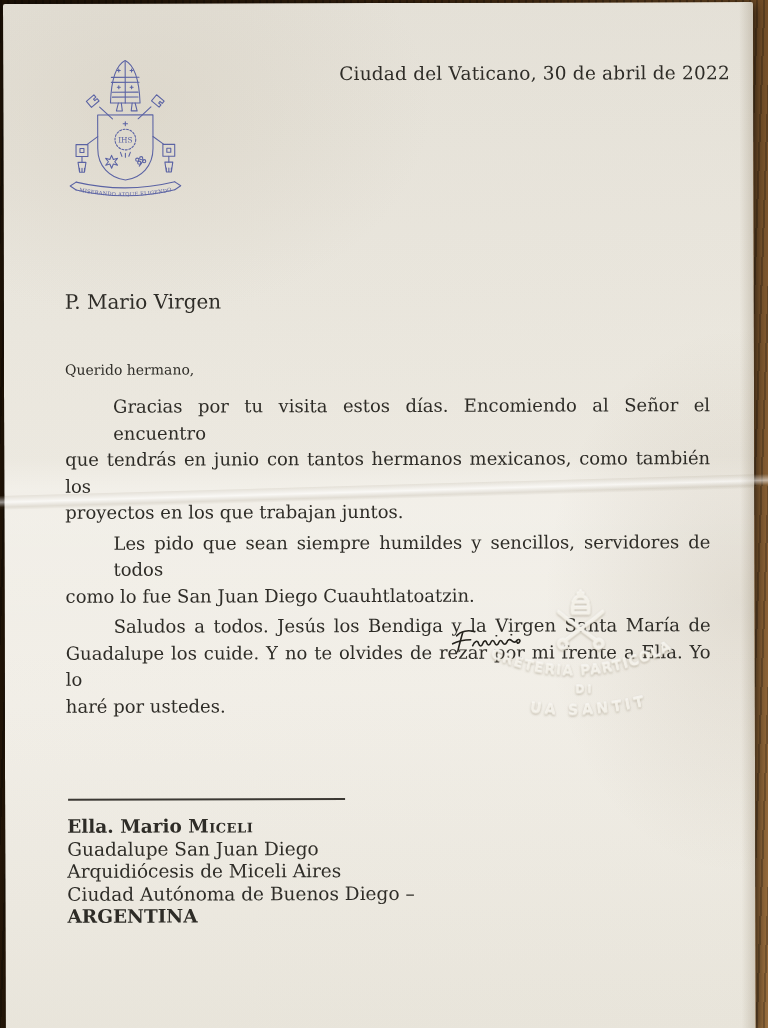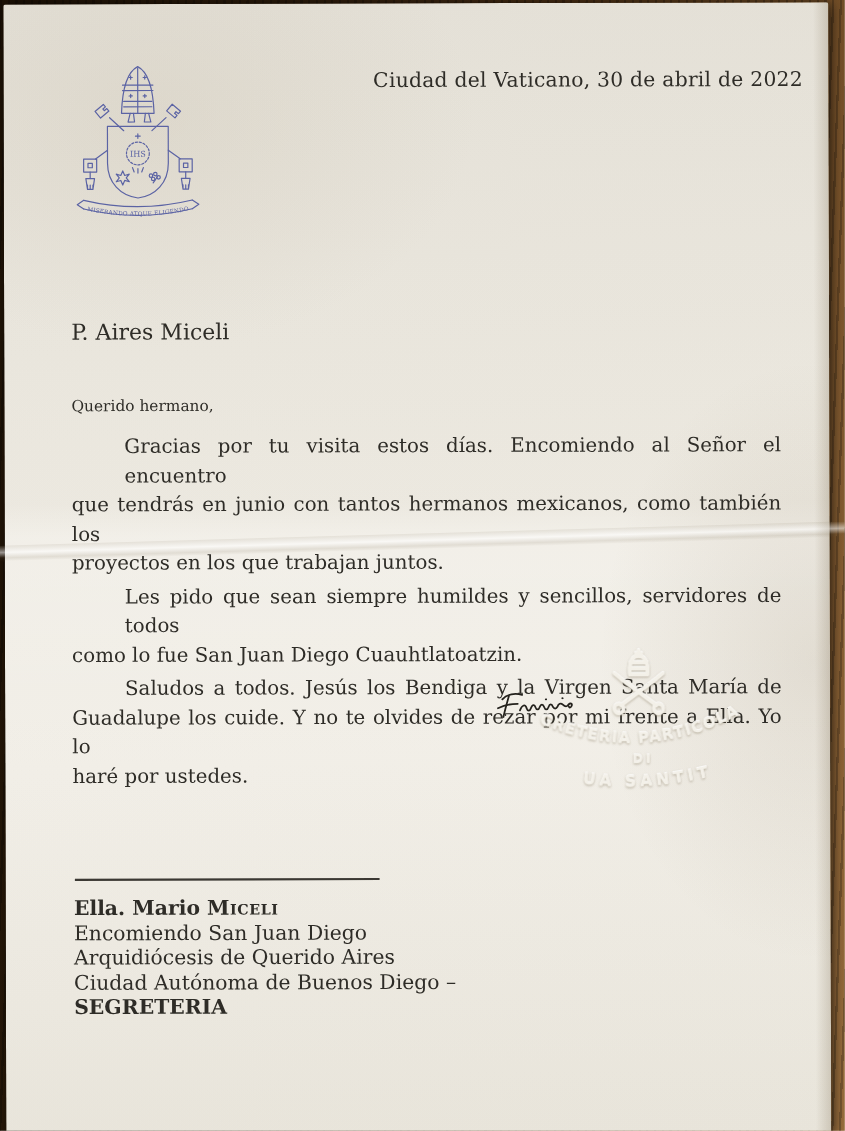--- a/index.html
+++ b/index.html
@@ -106,21 +106,21 @@
     <defs>
         <path id="mottoArc" d="M14,138.5 Q66,150 118,138.5"></path>
       </defs>
     <text font-size="5.3" letter-spacing="0.2">
       <textPath href="#mottoArc" startOffset="50%" text-anchor="middle">MISERANDO ATQUE ELIGENDO</textPath>
     </text>
   </svg>
 
   <div class="dateline ink">Ciudad del Vaticano, 30 de abril de 2022</div>
 
-  <div class="recipient ink">P. Aires Miceli</div>
+  <div class="recipient ink">P. Mario Virgen</div>
 
   <div class="salutation ink">Querido hermano,</div>
 
   <div class="body-block ink">
     <div class="para">
       <div class="line just indent">Gracias por tu visita estos días. Encomiendo al Señor el encuentro</div>
       <div class="line just">que tendrás en junio con tantos hermanos mexicanos, como también los</div>
       <div class="line">proyectos en los que trabajan juntos.</div>
     </div>
     <div class="para">
@@ -167,20 +167,20 @@
       <textPath href="#sealArc3" startOffset="50%" text-anchor="middle">SUA SANTITÀ</textPath>
     </text>
   </svg>
 
   <div class="crease"></div>
 
   <div class="rule"></div>
 
   <div class="footer ink">
     <div class="bold"><span>Ella. Mario </span><span class="sc">Miceli</span></div>
-    <div>Encomiendo San Juan Diego</div>
-    <div>Arquidiócesis de Querido Aires</div>
+    <div>Guadalupe San Juan Diego</div>
+    <div>Arquidiócesis de Miceli Aires</div>
     <div>Ciudad Autónoma de Buenos Diego –</div>
-    <div class="bold">SEGRETERIA</div>
+    <div class="bold">ARGENTINA</div>
   </div>
 
   <div class="edge-shade"></div>
 </div>
 
 </body></html>

